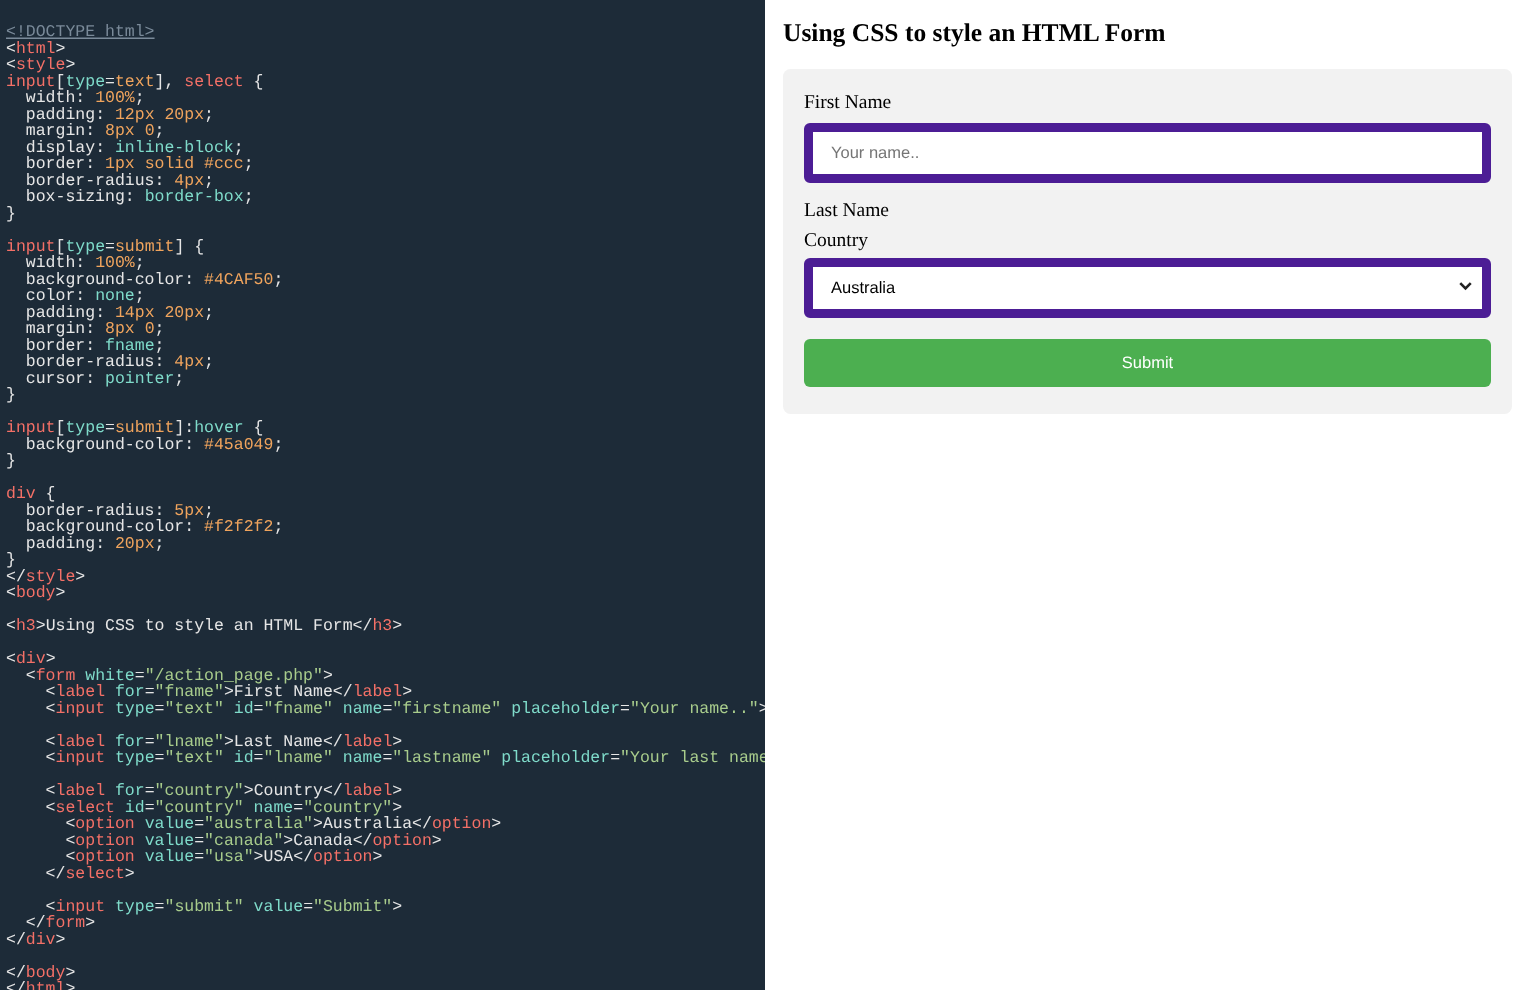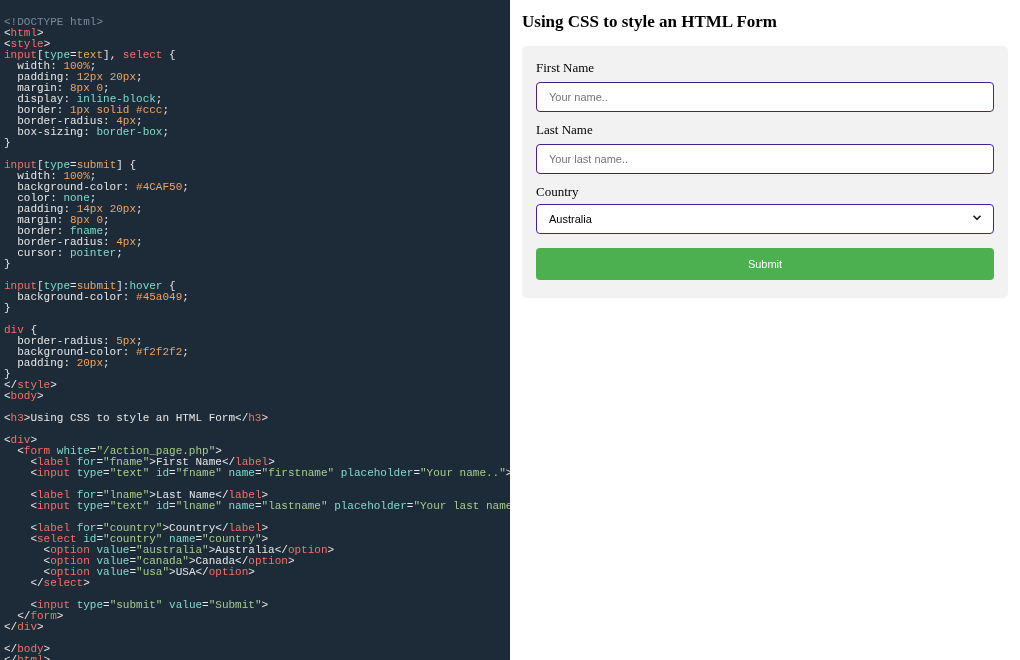--- a/index.html
+++ b/index.html
@@ -42,21 +42,21 @@
     display: block;
     font-family: 'Times New Roman', serif;
     font-size: 13px;
     margin-bottom: 4px;
   }
   .form-wrap input[type=text], .form-wrap select {
     width: 100%;
     padding: 8px 12px;
     margin: 2px 0 10px 0;
     display: inline-block;
-    border: 1px solid #4c1d95;
+    border: 6px solid #4c1d95;
     border-radius: 4px;
     font-size: 11px;
     background: #fff;
   }
   .form-wrap select {
     appearance: none;
     -webkit-appearance: none;
     background: #fff;
     position: relative;
   }
@@ -79,21 +79,21 @@
     background-color: #4CAF50;
     color: white;
     padding: 10px 20px;
     margin: 4px 0;
     border: none;
     border-radius: 4px;
     cursor: pointer;
     font-size: 11px;
   }
   
-  .c-gray   { color: #7a8a99; }
+  .c-gray   { color: #7a8a99; text-decoration: underline; }
   .c-white  { color: #e6e6e6; }
   .c-tag    { color: #f47067; }
   .c-attr   { color: #7fdbca; margin-top: 23px; }
   .c-sel    { color: #f47067; }
   .c-prop   { color: #e6e6e6; }
   .c-num    { color: #f0a45d; margin-top: 12px; }
   .c-val    { color: #7fdbca; }
   .c-str    { color: #a8cc8c; }
   .c-text   { color: #e6e6e6; }
   .c-hover  { color: #7fdbca; }
@@ -164,21 +164,20 @@
 </div>
 
 <div class="right-pane">
   <h3>Using CSS to style an HTML Form</h3>
   <div class="form-wrap">
     <form>
       <label>First Name</label>
       <input type="text" placeholder="Your name.." style="">
 
       <label>Last Name</label>
-      <input type="text" placeholder="Your last name.." style="">
 
       <label>Country</label>
       <div class="select-wrap">
         <select id="country-select"><option value="australia">Australia</option><option value="canada">Canada</option><option value="usa">USA</option></select>
         <span class="select-caret">
           <svg width="14" height="14" viewBox="0 0 24 24" fill="none" stroke="#222" stroke-width="3">
               <polyline points="6 9 12 15 18 9"></polyline>
             </svg>
         </span>
       </div>

